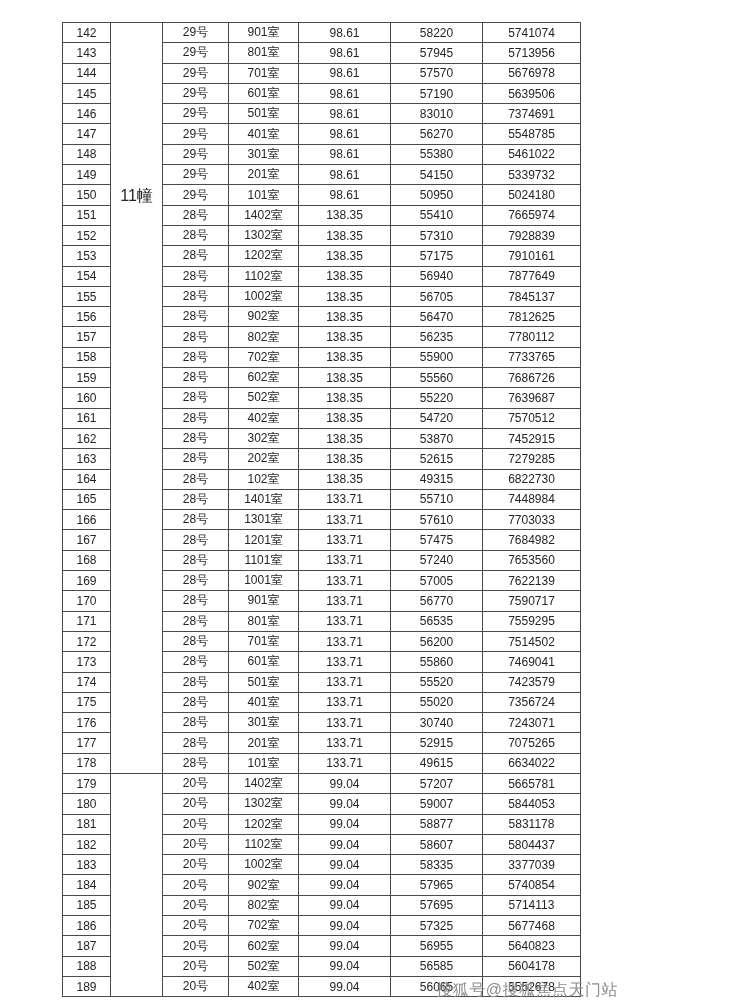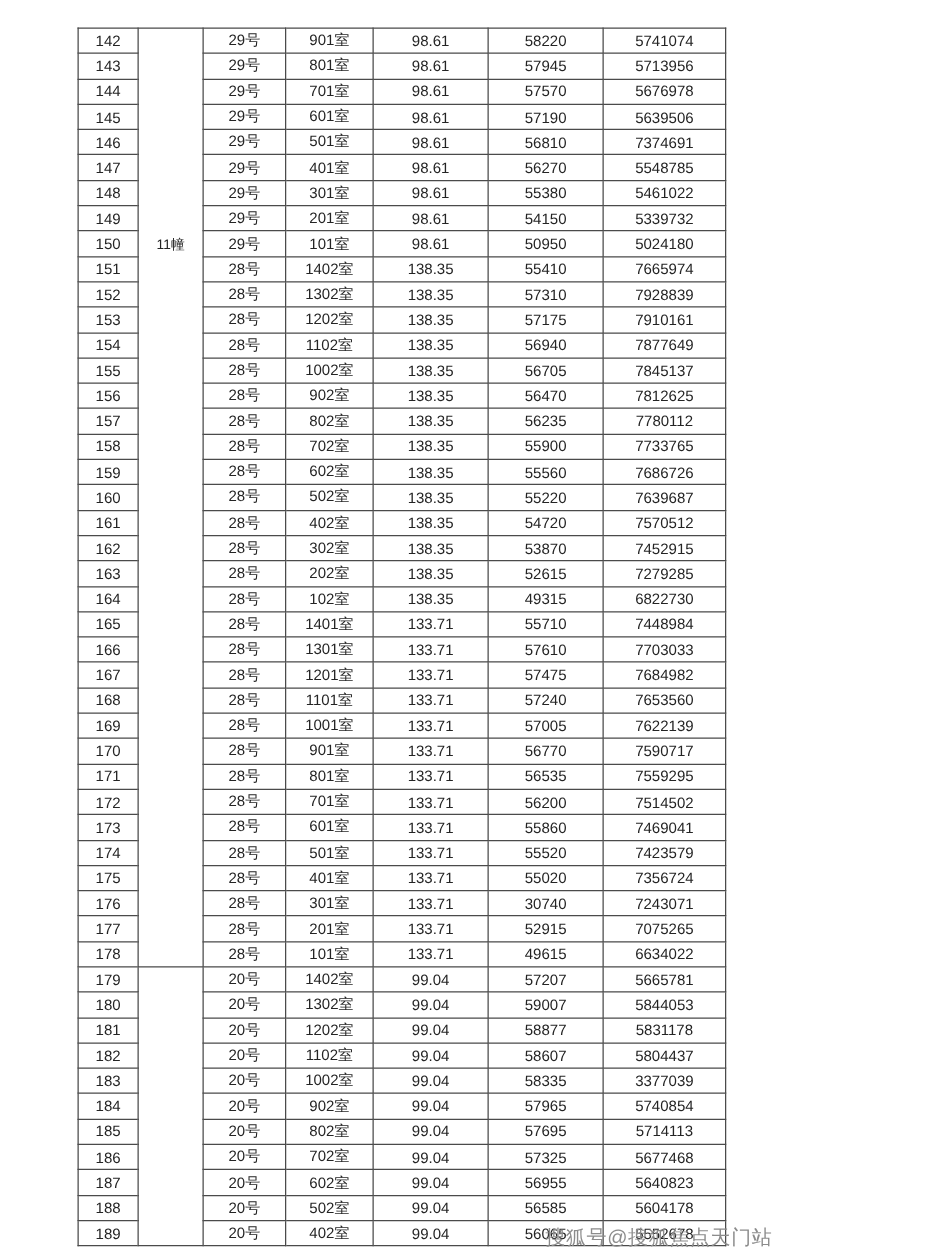--- a/index.html
+++ b/index.html
@@ -38,21 +38,21 @@
     position: relative;
   }
   .building-label {
     position: absolute;
     left: 0;
     top: 163px;
     width: 100%;
     height: 20px;
     line-height: 20px;
     text-align: center;
-    font-size: 11px;
+    font-size: 16px;
     color: #242424;
   }
   .watermark {
     position: absolute;
     right: 2px;
     bottom: 3px;
     font-size: 16px;
     color: #8c8c8c;
     letter-spacing: 0.5px;
     white-space: nowrap;
@@ -107,21 +107,21 @@
           <td>601室</td>
           <td>98.61</td>
           <td>57190</td>
           <td>5639506</td>
         </tr>
         <tr>
           <td>146</td>
           <td>29号</td>
           <td>501室</td>
           <td>98.61</td>
-          <td>56810</td>
+          <td>83010</td>
           <td>7374691</td>
         </tr>
         <tr>
           <td>147</td>
           <td>29号</td>
           <td>401室</td>
           <td>98.61</td>
           <td>56270</td>
           <td>5548785</td>
         </tr>

